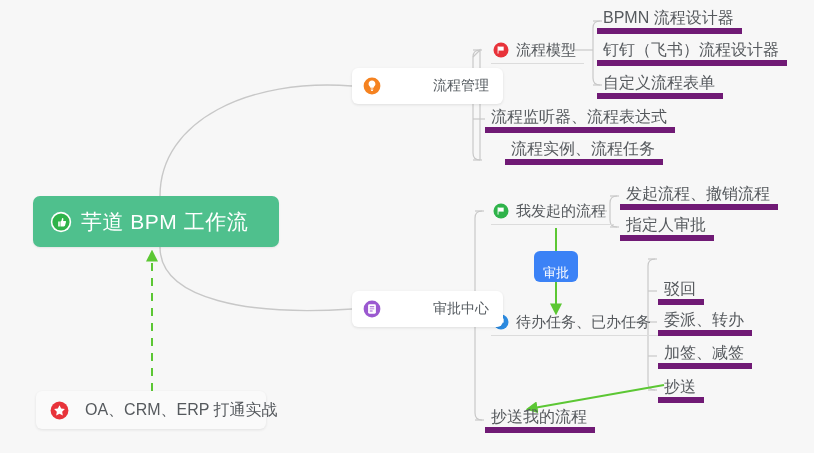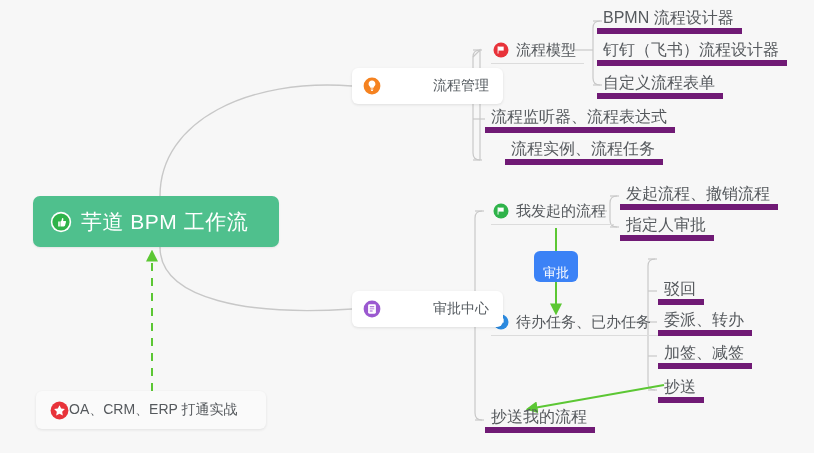--- a/index.html
+++ b/index.html
@@ -82,22 +82,22 @@
     left:36px; top:391px;
     width:230px; height:38px;
     background:#fafafa;
     border-radius:6px;
     display:flex; align-items:center;
     padding-left:14px;
     box-shadow:0 1px 3px rgba(0,0,0,0.09);
     z-index:5;
   }
   .extra .label {
-    font-size:14px; color:#55595d;
-    margin-left:0; white-space:nowrap;
+    font-size:16px; color:#55595d;
+    margin-left:16px; white-space:nowrap;
   }
 
   
   .callout {
     position:absolute;
     left:534px; top:251px;
     width:44px; height:31px;
     background:#3b82f6;
     border-radius:6px;
     display:flex; align-items:flex-end; justify-content:center;

